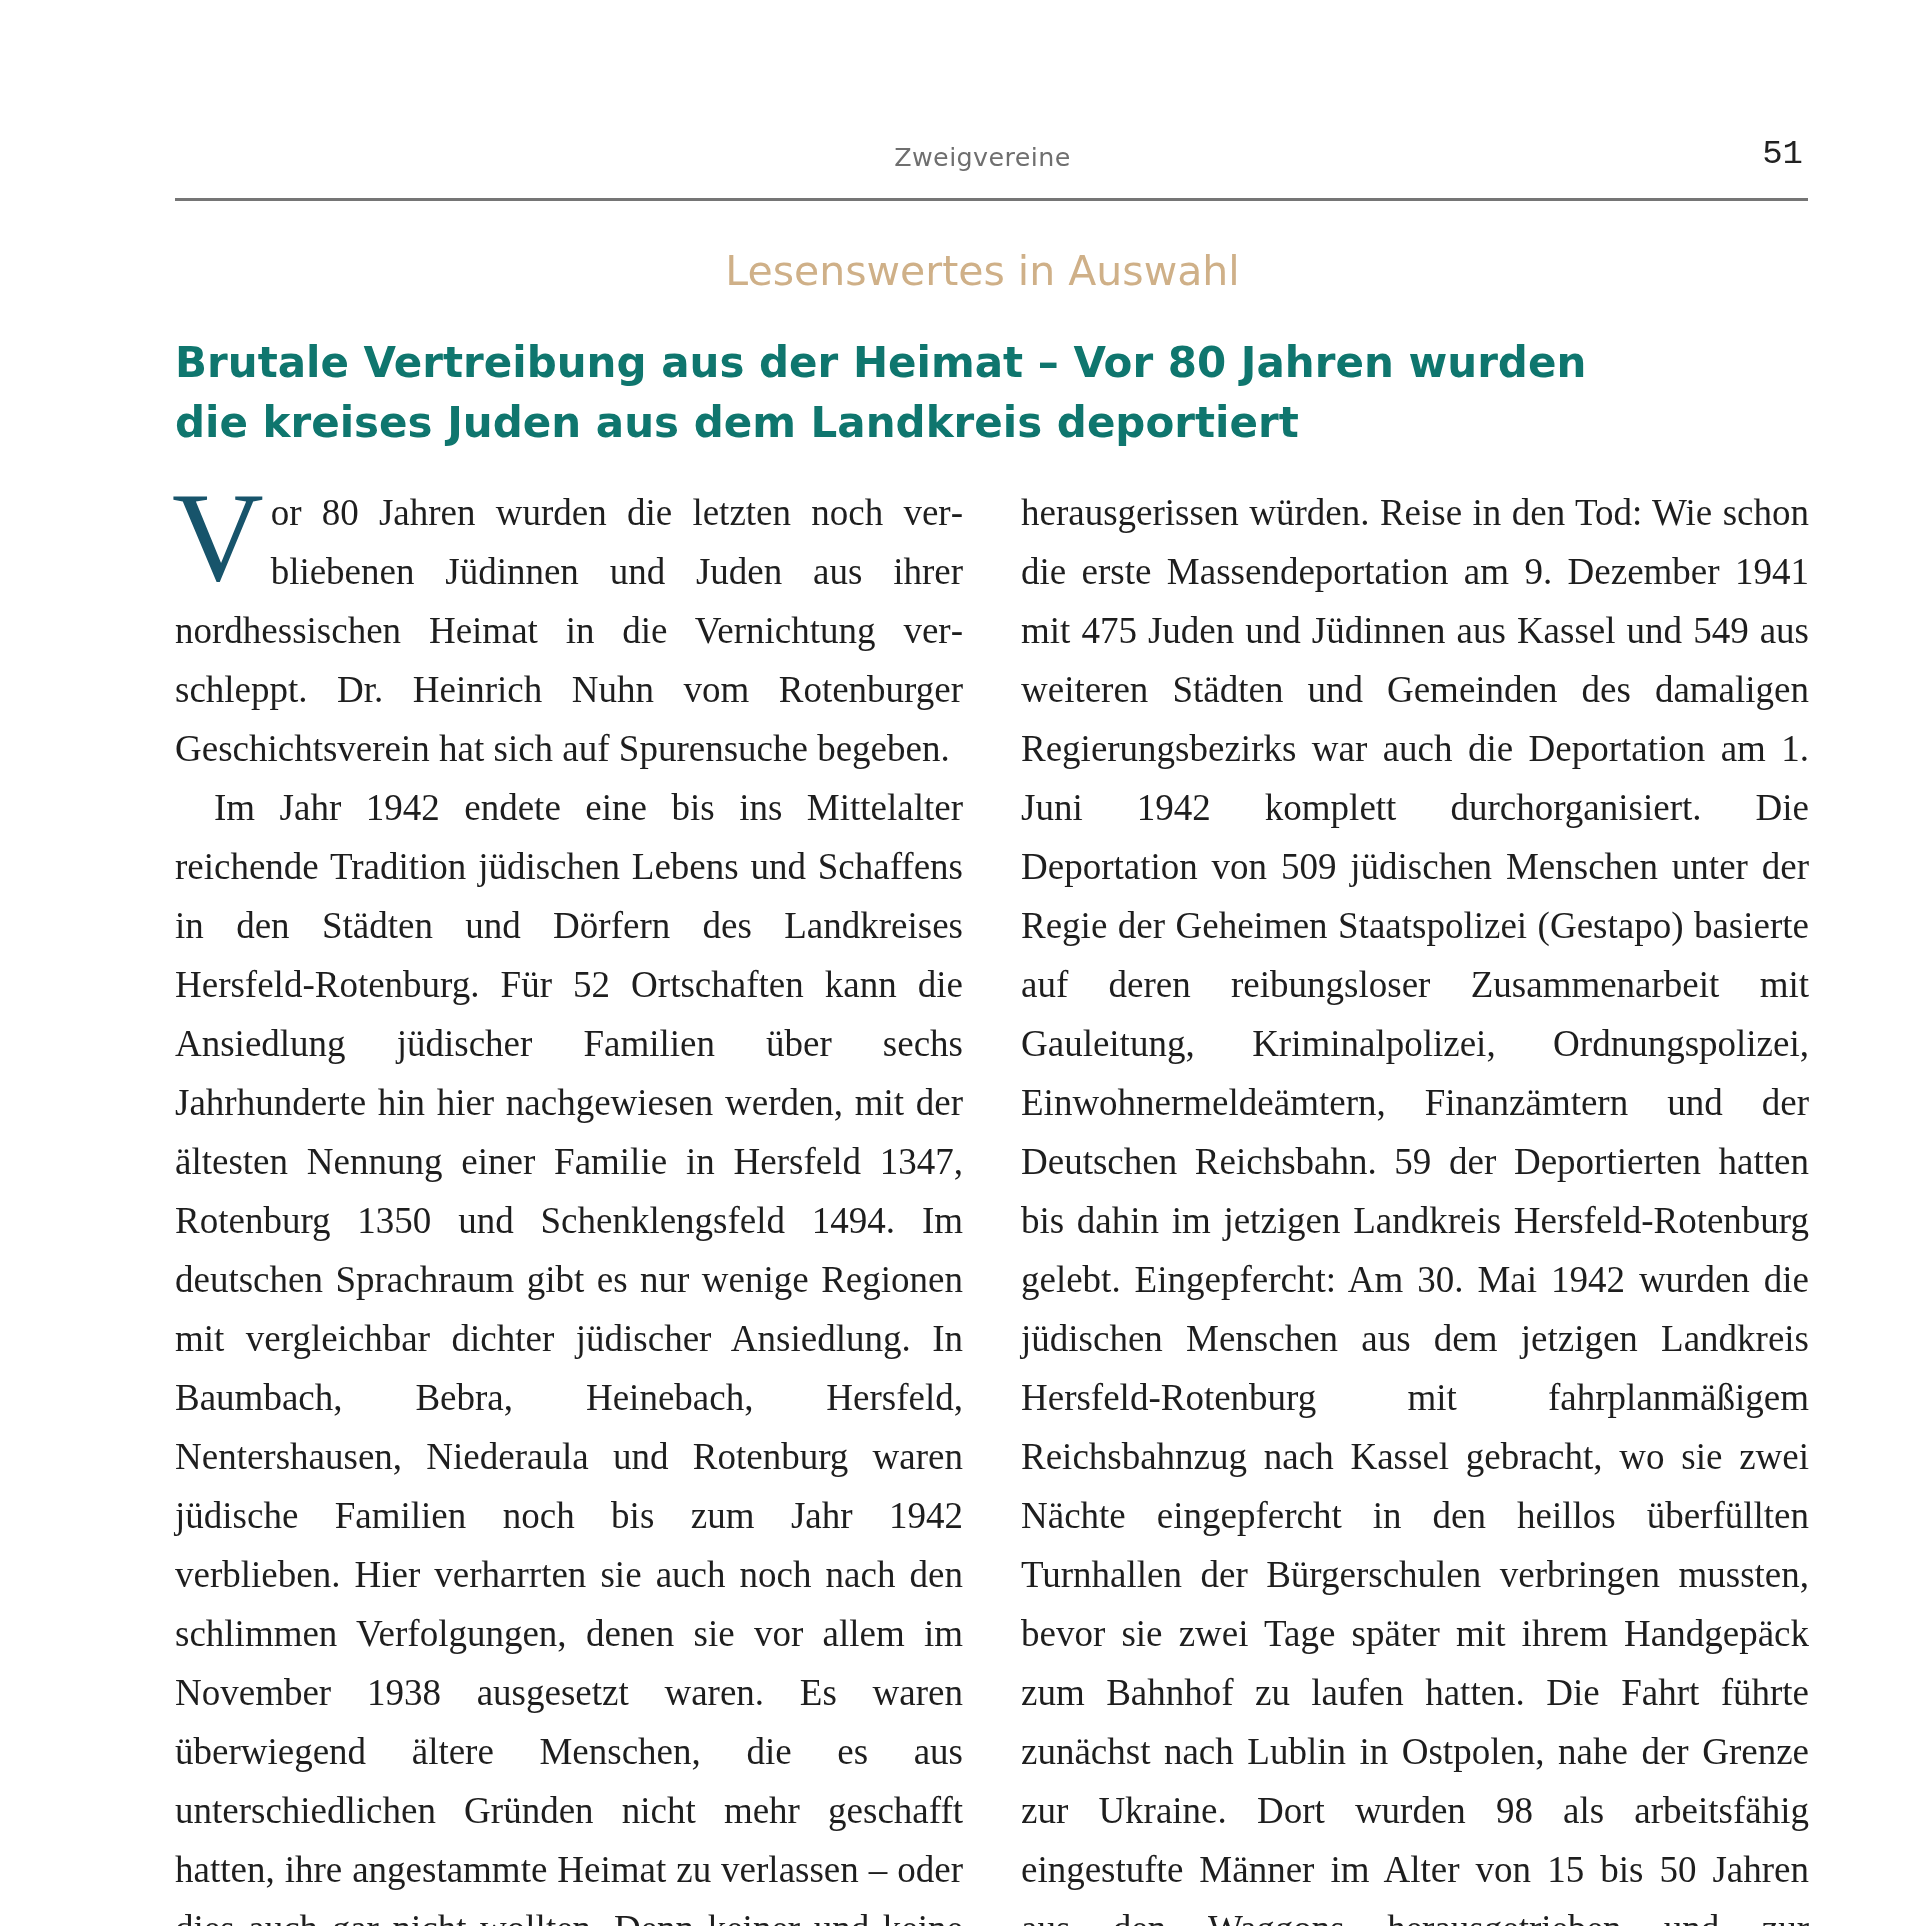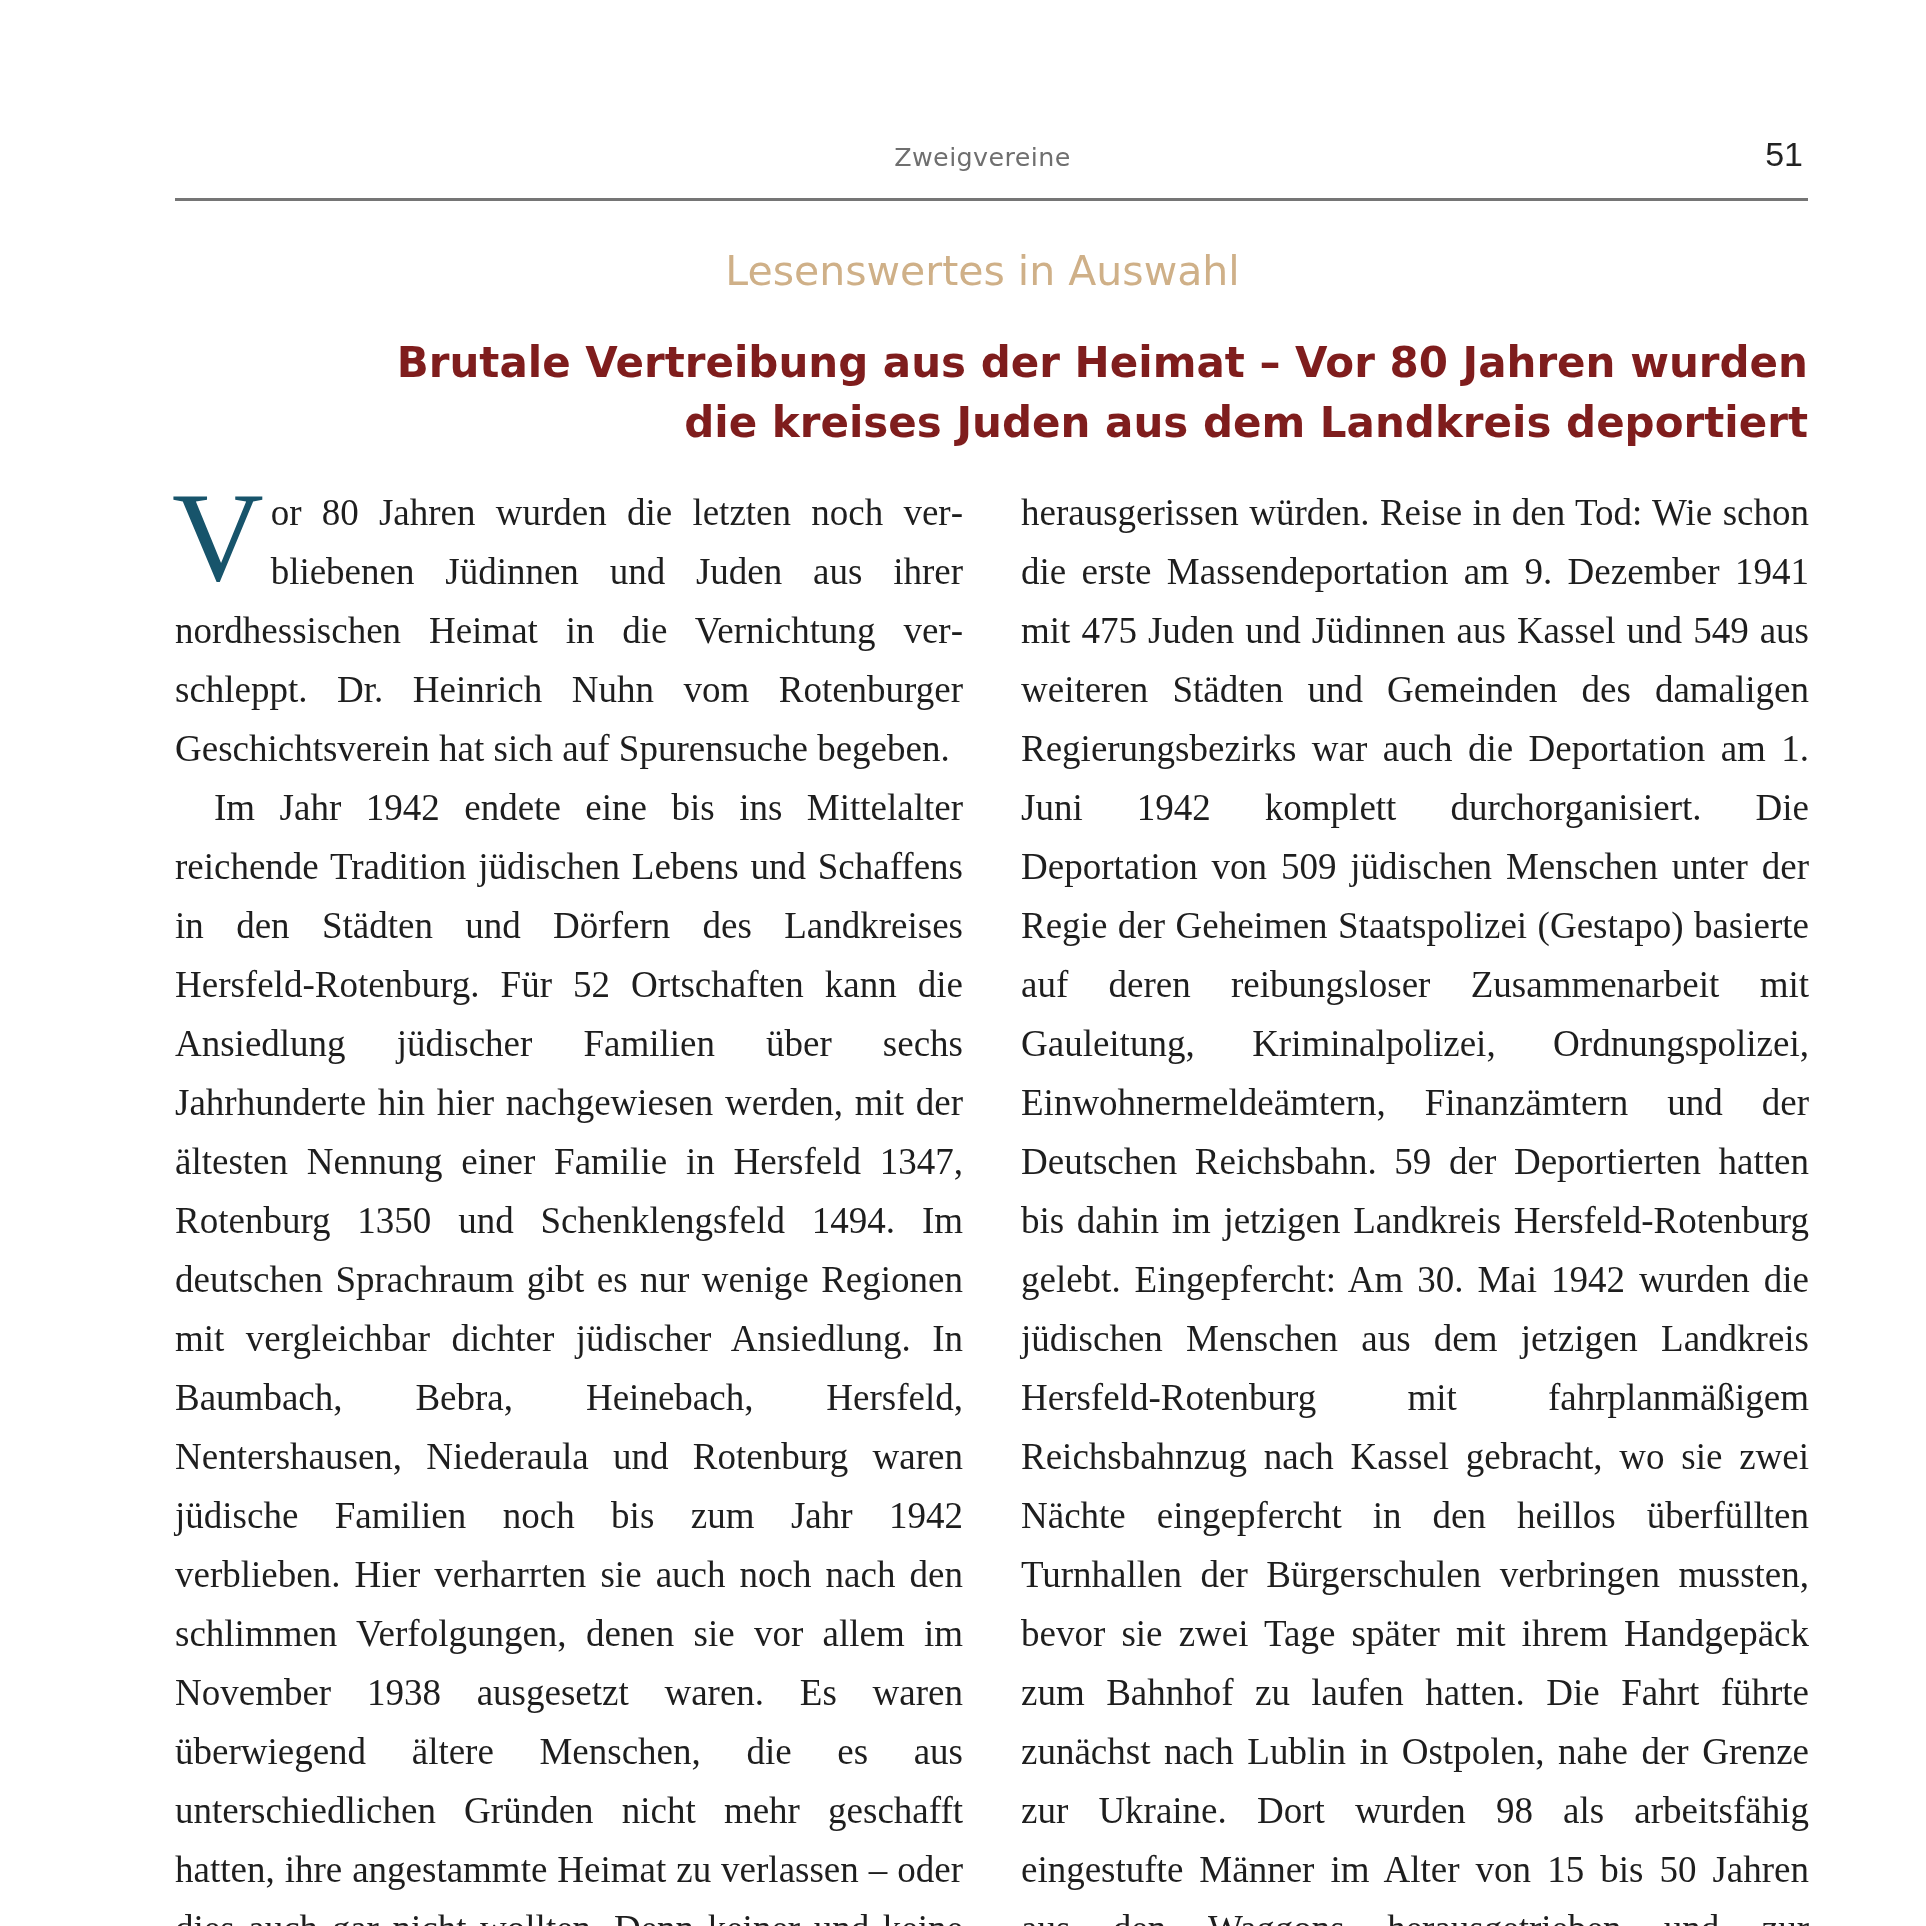--- a/index.html
+++ b/index.html
@@ -3,32 +3,32 @@
 <meta charset="utf-8">
 <style>
   html, body { margin: 0; padding: 0; background: #ffffff; }
   body { width: 1965px; height: 2774px; position: relative; overflow: hidden; }
   .header-title {
     position: absolute; left: 0; width: 1965px; top: 142px; text-align: center;
     font-family: "DejaVu Sans", sans-serif; font-size: 25.4px; color: #6f6f6f; letter-spacing: 0.4px;
   }
   .page-number {
     position: absolute; right: 162px; top: 135px;
-    font-family: Liberation Sans, sans-serif; font-size: 34px; color: #222;
+    font-family: Liberation Mono, monospace; font-size: 34px; color: #222;
   }
   .header-rule {
     position: absolute; left: 175px; width: 1633px; top: 198px; height: 2.7px; background: #757575;
   }
   .section-title {
     position: absolute; left: 0; width: 1965px; top: 247px; text-align: center;
     font-family: "DejaVu Sans", sans-serif; font-size: 41px; color: #cfb088;
   }
   .article-title {
-    position: absolute; left: 175px; width: 1633px; top: 333px; text-align: right;
-    font-family: "DejaVu Sans", sans-serif; font-size: 42px; font-weight: bold; color: #7f1d1d;
+    position: absolute; left: 175px; width: 1633px; top: 333px; text-align: left;
+    font-family: "DejaVu Sans", sans-serif; font-size: 42px; font-weight: bold; color: #0f766e;
     line-height: 60px;
   }
   .column {
     position: absolute; top: 483px; width: 788px;
     font-family: "Liberation Serif", "DejaVu Serif", serif; font-size: 37px; line-height: 59px;
     color: #1e1e1e; text-align: justify; hyphens: manual;
   }
   .col-left { left: 175px; }
   .col-right { left: 1021px; }
   .column p { margin: 0; }

